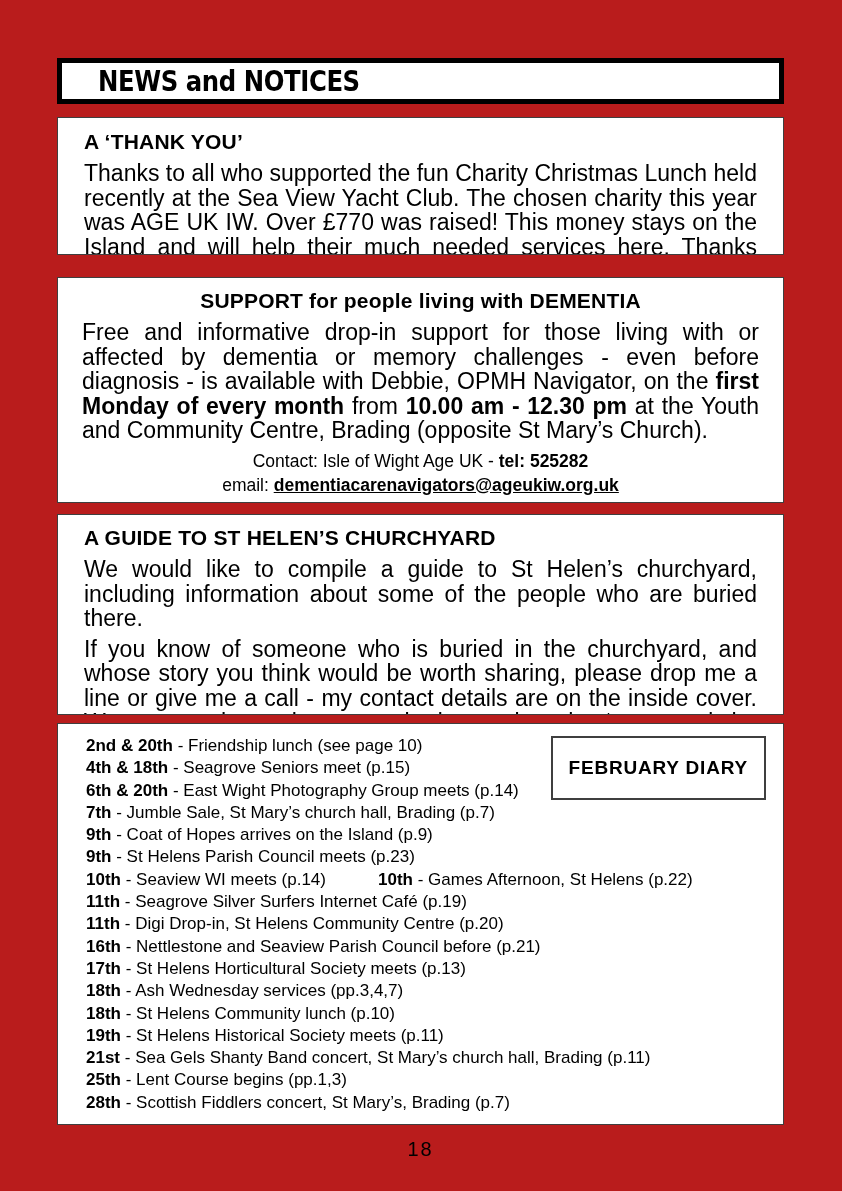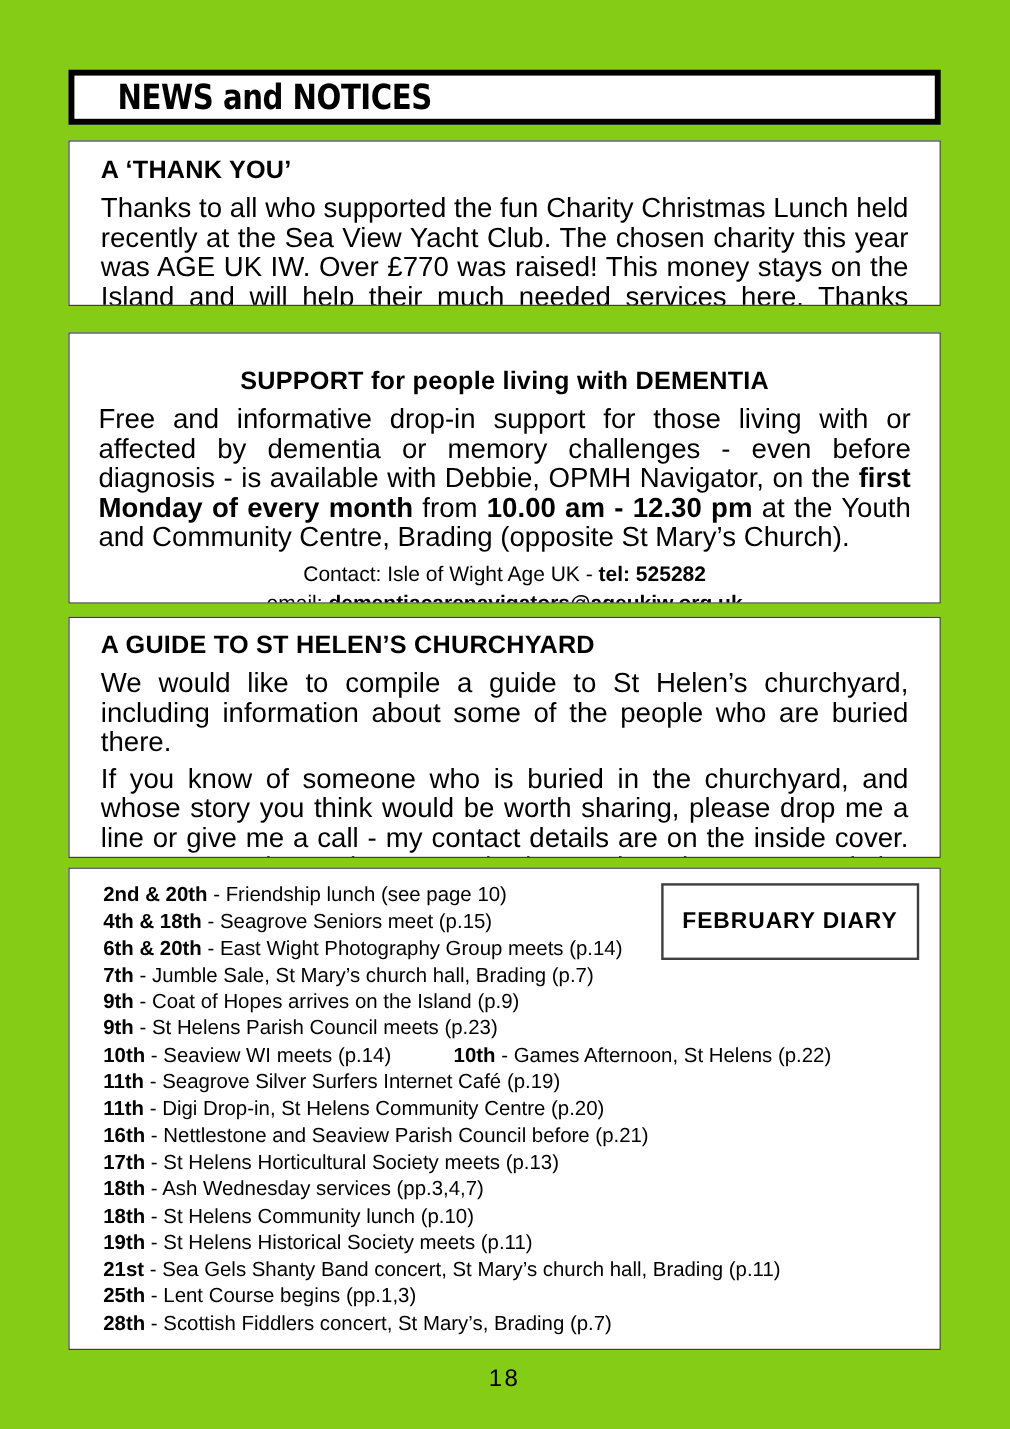--- a/index.html
+++ b/index.html
@@ -1,21 +1,21 @@
 <!DOCTYPE html>
 <html><head>
 <meta charset="utf-8">
 <style>
   html, body { margin: 0; padding: 0; background: #e8e8e8; }
   .page {
     position: relative;
     width: 842px;
     height: 1191px;
     margin: 0 auto;
-    background: #84cc16;
+    background: #b91c1c;
     font-family: "Liberation Sans", sans-serif;
     color: #000000;
     overflow: hidden;
   }
   .box {
     position: absolute;
     left: 57px;
     width: 727px;
     box-sizing: border-box;
     background: #ffffff;
@@ -37,21 +37,21 @@
     letter-spacing: -0.5px;
     transform: scaleX(0.84);
     transform-origin: left center;
     white-space: nowrap;
   }
   
   .notice {
     border: 1.5px solid #3f3f3f;
   }
   .thankyou-box   { top: 117px; height: 138px; padding: 10px 26px; }
-  .dementia-box   { top: 277px; height: 226px; padding: 26px 24px; }
+  .dementia-box   { top: 277px; height: 226px; padding: 9px 24px; }
   .churchyard-box { top: 514px; height: 201px; padding: 9px 26px; }
   .diary-box      { top: 723px; height: 402px; padding: 11px 12px 10px 28px; }
 
   .section-title {
     font-size: 21px;
     font-weight: bold;
     letter-spacing: 0.2px;
     margin: 2px 0 7px 0;
   }
   .section-title.centered { text-align: center; }

